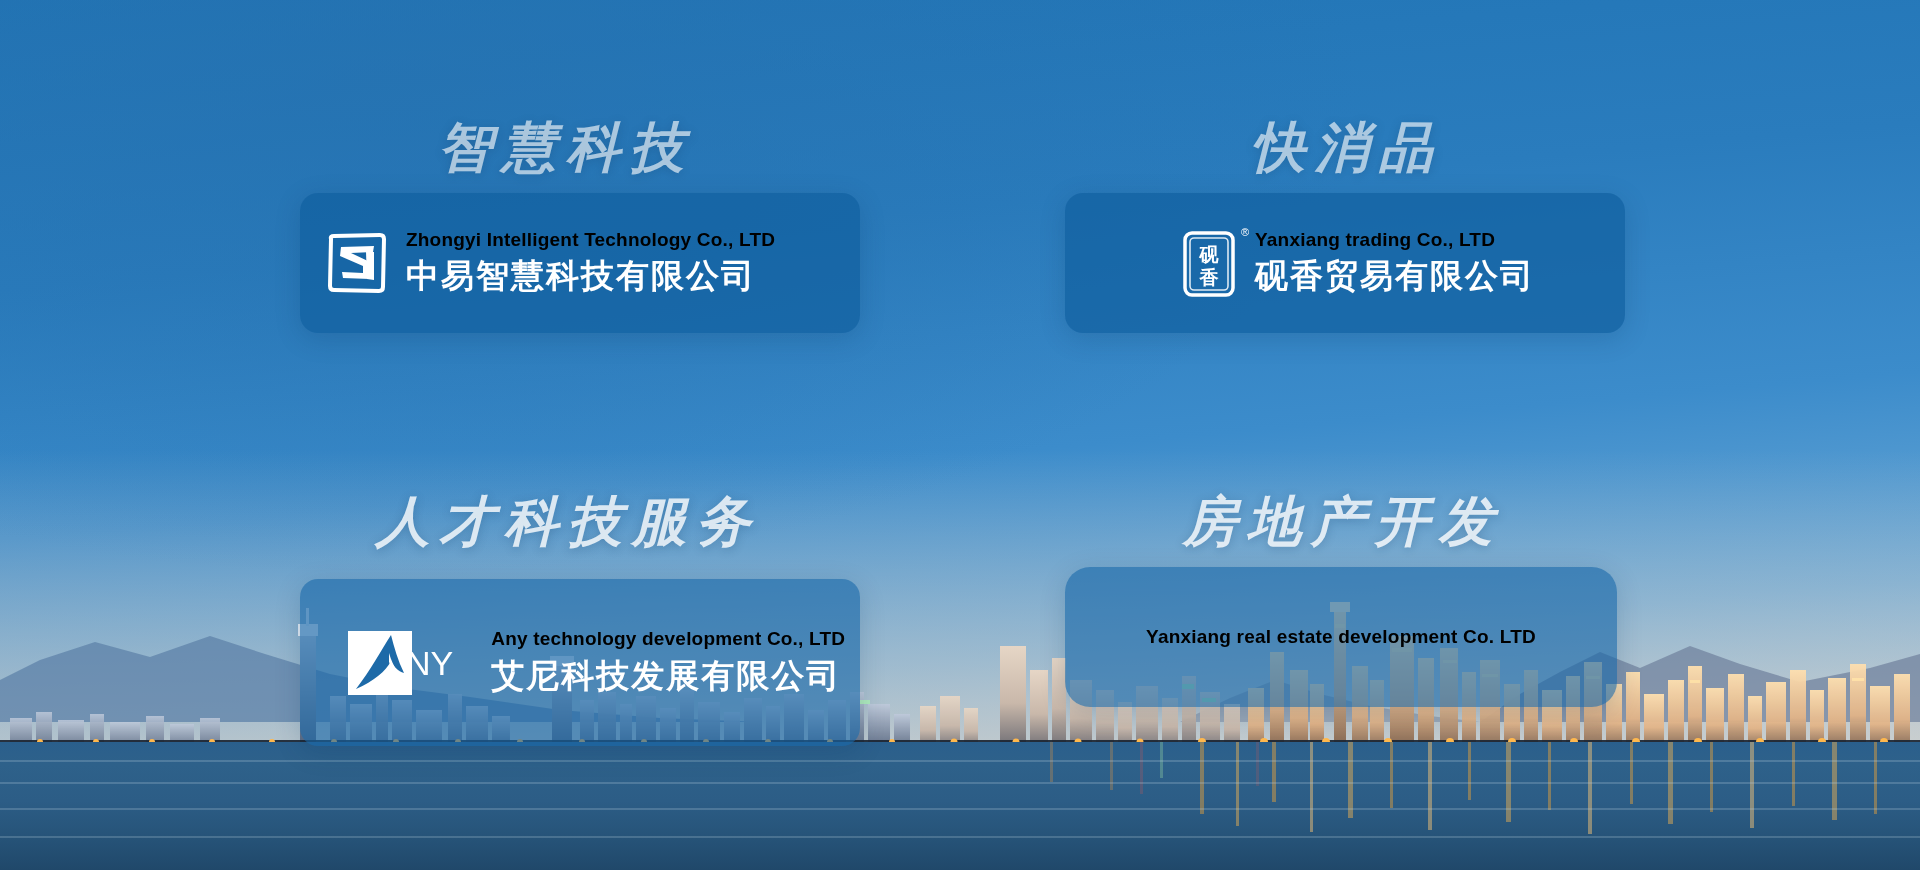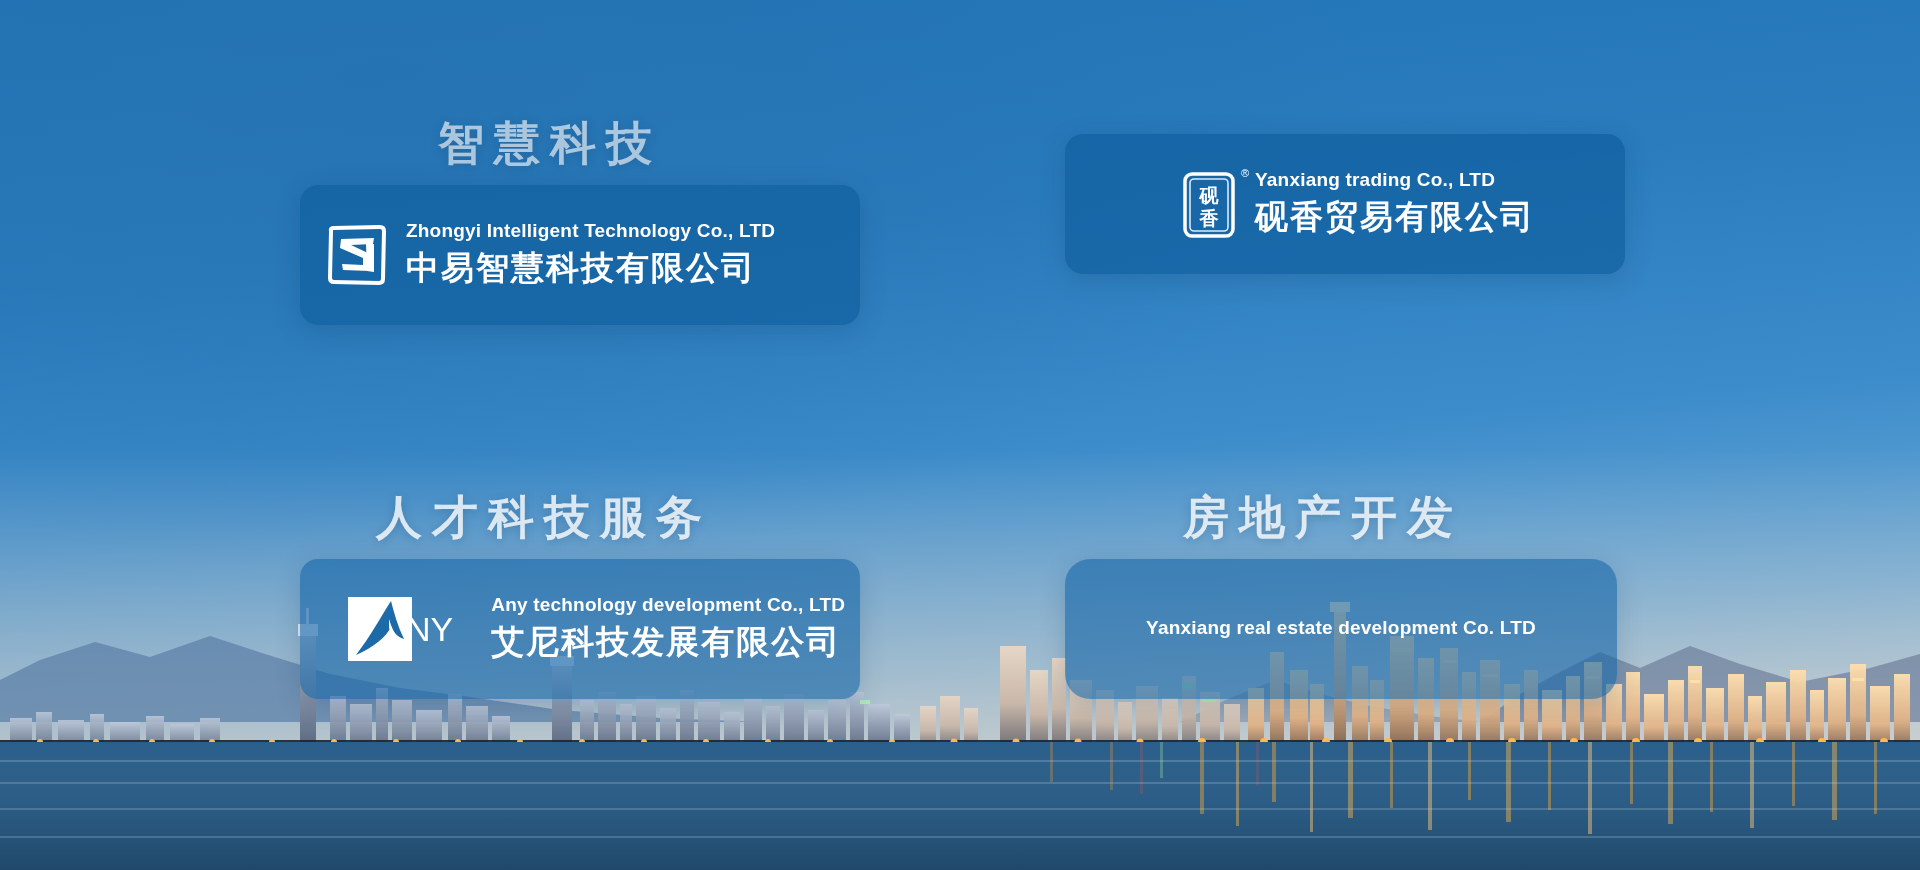--- a/index.html
+++ b/index.html
@@ -53,22 +53,23 @@
 
   
   .grid {
     position: absolute; inset: 0;
     z-index: 5;
   }
 
   .quadrant { position: absolute; }
 
   .section-title {
-    font-size: 46px;
+    font-size: 54px;
     font-weight: 700;
+    font-style: italic;
     letter-spacing: 10px;
     color: rgba(255,255,255,0.62);
     text-shadow: 0 2px 10px rgba(20,60,100,0.25);
     white-space: nowrap;
     line-height: 1.1;
   }
   .section-title.bright { color: rgba(255,255,255,0.80); }
 
   .card {
     background: rgba(17,96,160,0.72);
@@ -81,21 +82,21 @@
   .card.translucent { background: rgba(24,104,168,0.62); }
 
   .logo-wrap {
     flex: 0 0 auto;
     display: flex; align-items: center;
     margin-right: 18px;
   }
 
   .co-text { display: flex; flex-direction: column; justify-content: center; }
   .co-en {
-    color: #ffffff;
+    color: #000000;
     font-size: 19px;
     font-weight: 700;
     letter-spacing: .2px;
     white-space: nowrap;
     line-height: 1.3;
   }
   .co-cn {
     color: #ffffff;
     font-size: 33px;
     font-weight: 700;
@@ -355,20 +356,21 @@
           </div>
         </div>
         <div class="co-text">
           <div class="co-en">Zhongyi Intelligent Technology Co., LTD</div>
           <div class="co-cn">中易智慧科技有限公司</div>
         </div>
       </div>
     </div>
 
     <div class="quadrant" style="left:1065px; top:118px; width:560px;">
+      <div class="section-title" style="margin-left:186px;">快消品</div>
 
       <div class="card" style="margin-top:16px; width:560px; height:140px; padding-left:116px;">
         <div class="logo-wrap">
           <div class="yx-mark">
             <svg viewBox="0 0 56 70" width="56" height="70">
               <rect x="4" y="5" width="48" height="62" rx="7" ry="7" fill="none" stroke="#ffffff" stroke-width="3.5"></rect>
               <rect x="9" y="10" width="38" height="52" rx="4" ry="4" fill="none" stroke="#ffffff" stroke-width="1.6" opacity=".85"></rect>
               <text x="28" y="33" font-size="19" font-weight="700" fill="#ffffff" text-anchor="middle" font-family="'DejaVu Sans',sans-serif">砚</text>
               <text x="28" y="56" font-size="19" font-weight="700" fill="#ffffff" text-anchor="middle" font-family="'DejaVu Sans',sans-serif">香</text>
             </svg>
@@ -378,21 +380,21 @@
         <div class="co-text">
           <div class="co-en">Yanxiang trading Co., LTD</div>
           <div class="co-cn">砚香贸易有限公司</div>
         </div>
       </div>
     </div>
 
     <div class="quadrant" style="left:300px; top:492px; width:560px;">
       <div class="section-title bright" style="margin-left:76px;">人才科技服务</div>
 
-      <div class="card translucent" style="margin-top:16px; width:560px; height:140px; padding-left:48px;">
+      <div class="card translucent" style="margin-top:28px; width:560px; height:167px; padding-left:48px;">
         <div class="logo-wrap any-logo">
           <div class="any-mark">
             <svg viewBox="0 0 64 64" width="64" height="64">
               <rect x="0" y="0" width="64" height="64" fill="#ffffff"></rect>
               <path d="M8,58 C22,40 34,18 43,4 C46,16 50,30 56,42 C50,40 46,36 43,30 C38,40 26,50 8,58 Z" fill="#1d6aa8"></path>
               <path d="M41,22 C43,29 46,36 50,41 C46,40 43,36 41,31 Z" fill="#ffffff"></path>
             </svg>
           </div>
           <span class="any-ny">NY</span>
         </div>

